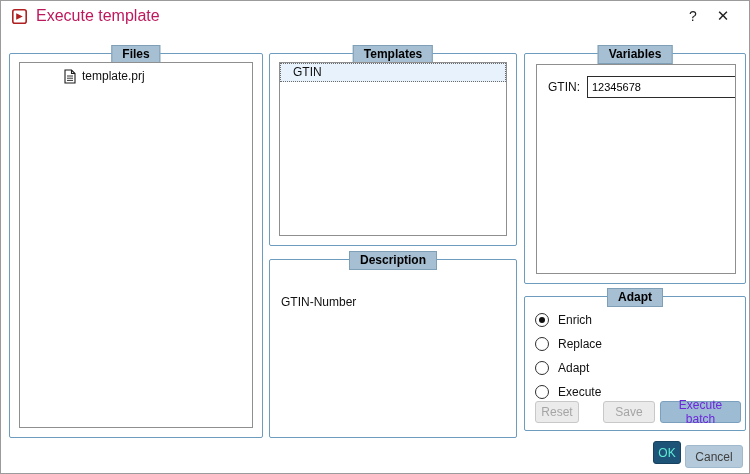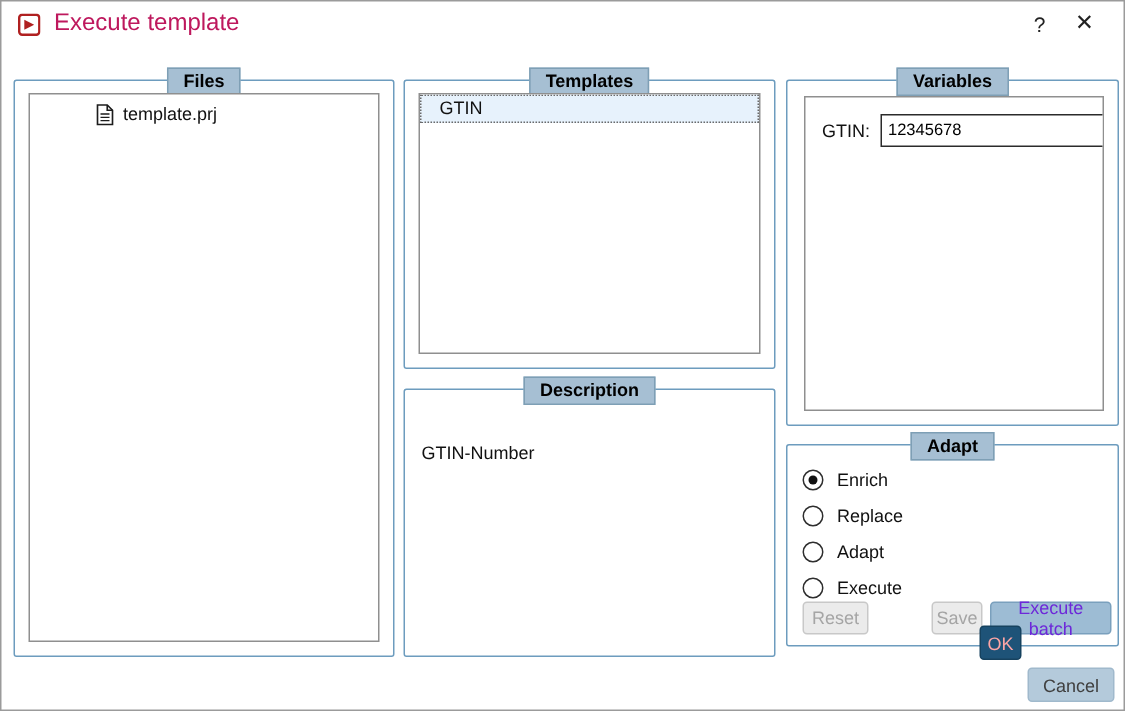--- a/index.html
+++ b/index.html
@@ -53,24 +53,24 @@
   .action-body{position:absolute;left:10px;top:16px;right:10px;}
   .radio-row{display:flex;align-items:center;gap:9px;margin-bottom:10px;height:14px;}
   .radio{width:12px;height:12px;border:1px solid #2e2e2e;border-radius:50%;background:#fff;display:inline-flex;align-items:center;justify-content:center;flex:none;}
   .radio.checked{border-width:1.5px;}
   .radio.checked::after{content:"";width:6px;height:6px;border-radius:50%;background:#101010;}
   .action-btns{position:absolute;left:0;right:0;bottom:7px;height:22px;}
   .btn{font-family:"Liberation Sans",sans-serif;font-size:12px;height:22px;border-radius:3px;box-sizing:border-box;display:inline-flex;align-items:center;justify-content:center;cursor:default;}
   .btn-disabled{background:#ebebeb;border:1px solid #c8c8c8;color:#a5a5a5;}
   .btn-exec{background:#9dbcd4;border:1px solid #7aa0bd;color:#6d28d9;}
   .reset-btn{position:absolute;left:10px;width:44px;}
-  .save-btn{position:absolute;right:90px;width:34px;}
+  .save-btn{position:absolute;right:90px;width:52px;}
   .exec-btn{position:absolute;right:4px;width:81px;}
   
-  .ok-btn{position:absolute;left:652px;top:416px;width:28px;height:23px;background:#1e5378;border:1px solid #16425f;color:#fca5a5;}
+  .ok-btn{position:absolute;left:652px;top:440px;width:28px;height:23px;background:#1e5378;border:1px solid #16425f;color:#5eead4;}
   .cancel-btn{position:absolute;left:684px;top:444px;width:58px;height:23px;background:#b4cadb;border:1px solid #a0b9cc;color:#404040;}
 </style>
 </head>
 <body>
 
 <div class="titlebar">
   <span class="app-icon">
     <svg width="15" height="15" viewBox="0 0 15 15">
       <rect x="0.8" y="0.8" width="13.4" height="13.4" rx="2" fill="none" stroke="#b02020" stroke-width="1.6"></rect>
       <path d="M4.2 4.2 L10.8 7.5 L4.2 10.8 Z" fill="#b02020"></path>

